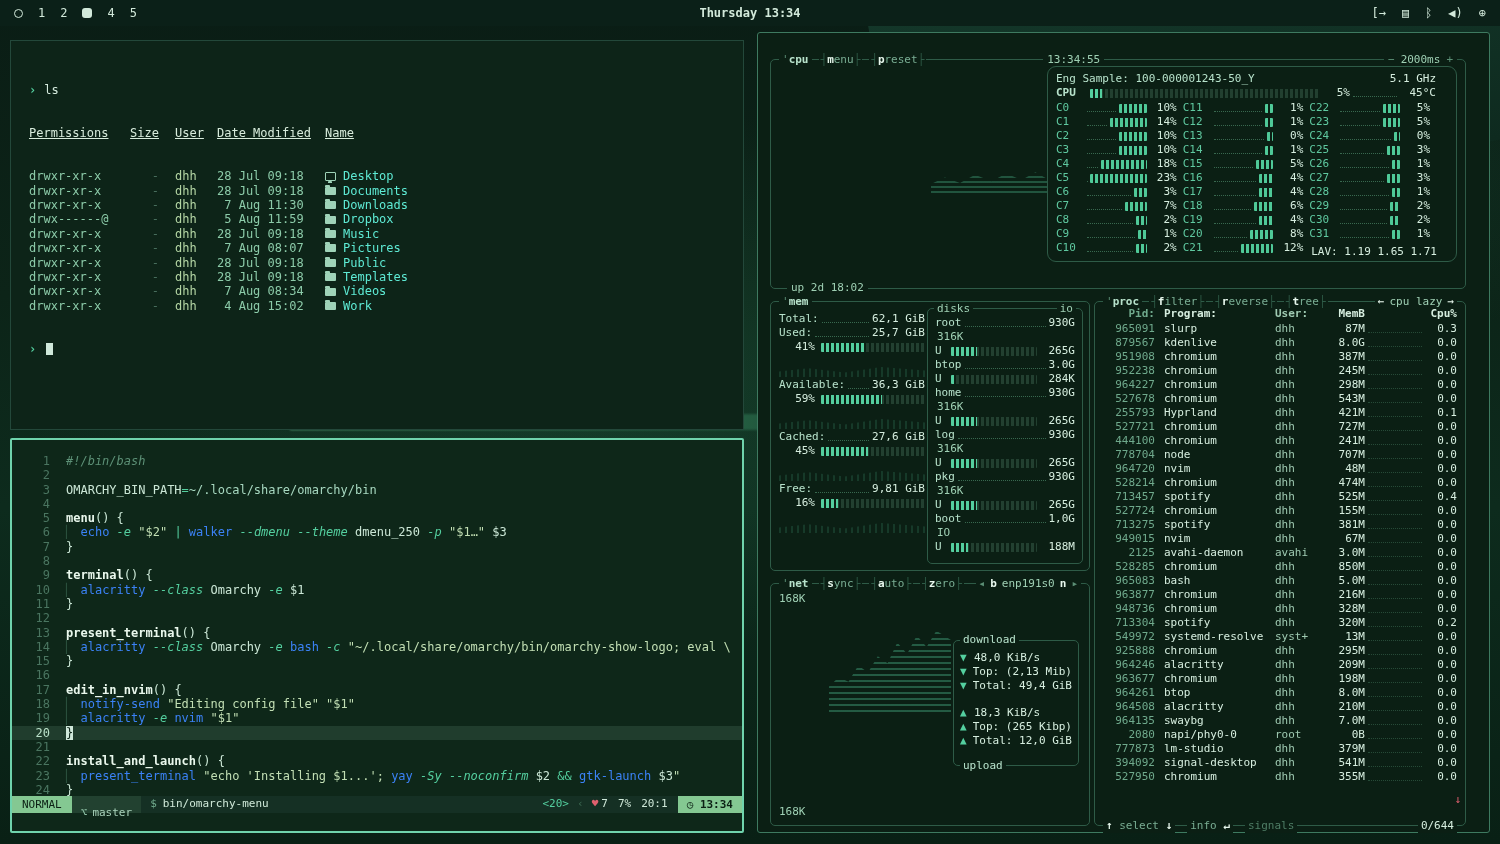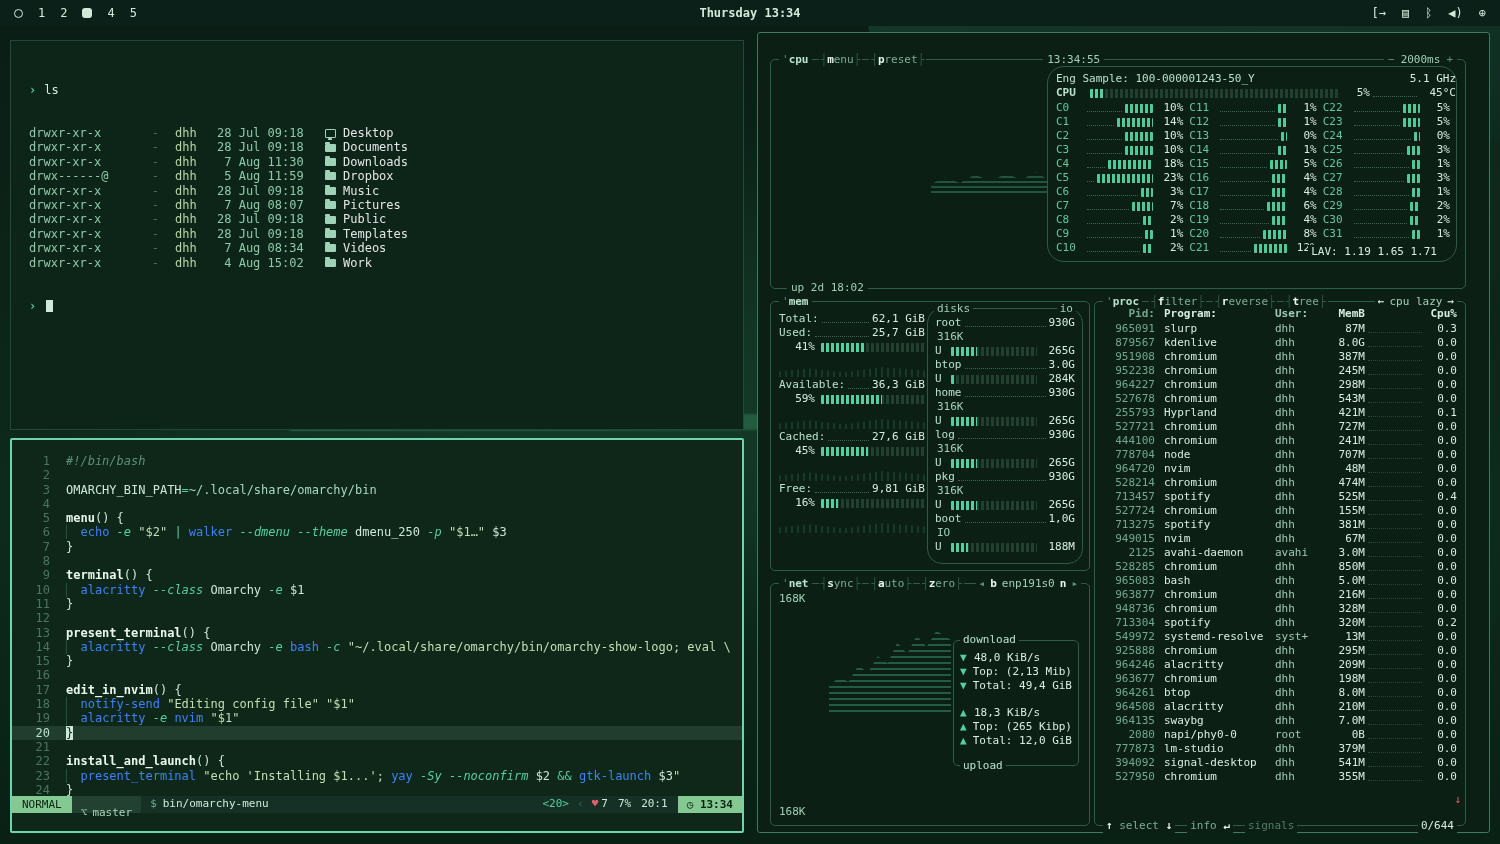--- a/index.html
+++ b/index.html
@@ -50,21 +50,21 @@
   .ls-row{display:flex;height:14.4px;align-items:flex-start}
   .c0{width:84px}
   .c1{width:46px;text-align:right}
   .c2{width:50px;padding-left:16px}
   .c3{width:104px;padding-left:8px}
   .c4{padding-left:12px;display:flex;align-items:center}
   .perm{color:#8ccba9}
   .size{color:#476e5c}
   .user{color:#b4d6a4}
   .date{color:#8ccba9}
-  .fname{color:#e5e5e5}
+  .fname{color:#5eead4}
   .fileicon{display:inline-block;width:11px;height:8px;margin-right:7px;background:#9fd3b8;
     border-radius:1px;position:relative}
   .fileicon::before{content:"";position:absolute;top:-2px;left:0;width:5px;height:2px;
     background:#9fd3b8;border-radius:1px 1px 0 0}
   .fileicon[data-name="desktop-icon"]{background:transparent;border:1.5px solid #9fd3b8;height:9px}
   .fileicon[data-name="desktop-icon"]::before{top:auto;bottom:-3px;left:2px;width:4px;height:2px}
   .term-cursor{display:inline-block;width:7px;height:12px;background:#cfe8da;vertical-align:middle;margin-left:2px}
 
   
   .editor-lines{padding-top:14px}
@@ -118,21 +118,21 @@
 
   
   .cpu-box{left:12px;top:26px;width:696px;height:230px}
   .cpu-time{background:#0b1f14;padding:0 4px;color:#9fd0b4;margin-left:110px}
   .bx-interval{margin-left:auto;background:#0b1f14;padding:0 4px;color:#9fd0b4;display:flex;gap:6px}
   .bx-interval span:first-child,.bx-interval span:last-child{color:#5b8f75}
   .cpu-graph{position:absolute;left:160px;top:107px;width:116px;height:26px;opacity:.8;
     background:repeating-linear-gradient(0deg,rgba(84,207,159,.38) 0 2px,transparent 2px 5px);
     clip-path:polygon(0 65%,12% 40%,25% 62%,38% 30%,52% 55%,65% 25%,78% 50%,90% 20%,100% 45%,100% 100%,0 100%)}
   .cpu-inner{position:absolute;left:276px;top:6px;right:8px;bottom:26px;
-    border:1px solid #2e5b47;border-radius:17px;padding:5px 0 0 8px}
+    border:1px solid #2e5b47;border-radius:9px;padding:5px 20px 0 8px}
   .cpu-model-row{display:flex;height:14px;align-items:center}
   .cpu-model{color:#b7e2cb}
   .cpu-freq{margin-left:auto;color:#d6eedf}
   .cpu-total-row{display:flex;height:14px;align-items:center}
   .cpu-lab{color:#b7e2cb;font-weight:bold;width:30px}
   .cpu-track{flex:1;margin:0 4px}
   .cpu-pct{width:26px;text-align:right;color:#d6eedf}
   .cpu-templead{flex:0 0 44px}
   .cpu-temp{width:36px;text-align:right;color:#d6eedf}
   .cpu-cols{display:flex;margin-top:1px}
@@ -151,21 +151,21 @@
   .m-row{display:flex;height:14px;align-items:center}
   .m-total{margin-bottom:0}
   .m-lab{color:#b7e2cb}
   .m-val{color:#d6eedf}
   .m-pct{width:36px;text-align:right;color:#d6eedf}
   .m-row .meter-track{flex:1;margin-left:6px}
   .mem-gap{height:22px;margin:1px 0;opacity:.30;
     background:repeating-linear-gradient(90deg,rgba(84,207,159,.5) 0 2px,transparent 2px 6px);
     clip-path:polygon(0 75%,20% 60%,45% 80%,70% 55%,100% 70%,100% 100%,0 100%)}
   .disks-box{position:absolute;right:6px;top:6px;bottom:6px;width:156px;
-    border:1px solid #2e5b47;border-radius:15px;padding:7px 7px 0 7px}
+    border:1px solid #2e5b47;border-radius:5px;padding:7px 7px 0 7px}
   .disks-top{top:-8px;left:6px;right:6px}
   .disks-top .io{margin-left:auto}
   .d-row{display:flex;height:14px;align-items:center}
   .d-name{color:#b7e2cb}
   .d-size{color:#d6eedf}
   .d-io .d-ioval{color:#9fd0b4;padding-left:2px}
   .d-u{width:12px;color:#b7e2cb}
   .d-meter{flex:1;margin:0 4px}
   .d-used{width:34px;text-align:right;color:#d6eedf}
 
@@ -231,20 +231,21 @@
       <span class="tray-icon" data-name="logout-icon">[→</span>
       <span class="tray-icon" data-name="network-icon">▤</span>
       <span class="tray-icon" data-name="bluetooth-icon">ᛒ</span>
       <span class="tray-icon" data-name="volume-icon">◀)</span>
       <span class="tray-icon" data-name="globe-icon">⊕</span>
     </div>
 </header>
 
 <section class="term-window" data-name="terminal-window">
   <div data-name="terminal-prompt-line"><span class="prompt" data-name="prompt-icon">›</span><span class="cmd" data-name="command-text">ls</span></div>
+  <div class="ls-header" data-name="ls-header"><span class="ls-h c0" data-name="ls-header-permissions">Permissions</span><span class="ls-h c1" data-name="ls-header-size">Size</span><span class="ls-h c2" data-name="ls-header-user">User</span><span class="ls-h c3" data-name="ls-header-date-modified">Date Modified</span><span class="ls-h c4" data-name="ls-header-name">Name</span></div>
   <div data-name="ls-rows"><div class="ls-row" data-name="file-row"><span class="lsc c0 perm" data-name="file-permissions">drwxr-xr-x</span><span class="lsc c1 size" data-name="file-size">-</span><span class="lsc c2 user" data-name="file-owner">dhh</span><span class="lsc c3 date" data-name="file-date">28 Jul 09:18</span><span class="lsc c4 fname" data-name="file-name"><i class="fileicon" data-name="desktop-icon"></i><span data-name="file-label">Desktop</span></span></div><div class="ls-row" data-name="file-row"><span class="lsc c0 perm" data-name="file-permissions">drwxr-xr-x</span><span class="lsc c1 size" data-name="file-size">-</span><span class="lsc c2 user" data-name="file-owner">dhh</span><span class="lsc c3 date" data-name="file-date">28 Jul 09:18</span><span class="lsc c4 fname" data-name="file-name"><i class="fileicon" data-name="documents-folder-icon"></i><span data-name="file-label">Documents</span></span></div><div class="ls-row" data-name="file-row"><span class="lsc c0 perm" data-name="file-permissions">drwxr-xr-x</span><span class="lsc c1 size" data-name="file-size">-</span><span class="lsc c2 user" data-name="file-owner">dhh</span><span class="lsc c3 date" data-name="file-date"> 7 Aug 11:30</span><span class="lsc c4 fname" data-name="file-name"><i class="fileicon" data-name="downloads-folder-icon"></i><span data-name="file-label">Downloads</span></span></div><div class="ls-row" data-name="file-row"><span class="lsc c0 perm" data-name="file-permissions">drwx------@</span><span class="lsc c1 size" data-name="file-size">-</span><span class="lsc c2 user" data-name="file-owner">dhh</span><span class="lsc c3 date" data-name="file-date"> 5 Aug 11:59</span><span class="lsc c4 fname" data-name="file-name"><i class="fileicon" data-name="dropbox-icon"></i><span data-name="file-label">Dropbox</span></span></div><div class="ls-row" data-name="file-row"><span class="lsc c0 perm" data-name="file-permissions">drwxr-xr-x</span><span class="lsc c1 size" data-name="file-size">-</span><span class="lsc c2 user" data-name="file-owner">dhh</span><span class="lsc c3 date" data-name="file-date">28 Jul 09:18</span><span class="lsc c4 fname" data-name="file-name"><i class="fileicon" data-name="music-folder-icon"></i><span data-name="file-label">Music</span></span></div><div class="ls-row" data-name="file-row"><span class="lsc c0 perm" data-name="file-permissions">drwxr-xr-x</span><span class="lsc c1 size" data-name="file-size">-</span><span class="lsc c2 user" data-name="file-owner">dhh</span><span class="lsc c3 date" data-name="file-date"> 7 Aug 08:07</span><span class="lsc c4 fname" data-name="file-name"><i class="fileicon" data-name="pictures-folder-icon"></i><span data-name="file-label">Pictures</span></span></div><div class="ls-row" data-name="file-row"><span class="lsc c0 perm" data-name="file-permissions">drwxr-xr-x</span><span class="lsc c1 size" data-name="file-size">-</span><span class="lsc c2 user" data-name="file-owner">dhh</span><span class="lsc c3 date" data-name="file-date">28 Jul 09:18</span><span class="lsc c4 fname" data-name="file-name"><i class="fileicon" data-name="public-folder-icon"></i><span data-name="file-label">Public</span></span></div><div class="ls-row" data-name="file-row"><span class="lsc c0 perm" data-name="file-permissions">drwxr-xr-x</span><span class="lsc c1 size" data-name="file-size">-</span><span class="lsc c2 user" data-name="file-owner">dhh</span><span class="lsc c3 date" data-name="file-date">28 Jul 09:18</span><span class="lsc c4 fname" data-name="file-name"><i class="fileicon" data-name="templates-folder-icon"></i><span data-name="file-label">Templates</span></span></div><div class="ls-row" data-name="file-row"><span class="lsc c0 perm" data-name="file-permissions">drwxr-xr-x</span><span class="lsc c1 size" data-name="file-size">-</span><span class="lsc c2 user" data-name="file-owner">dhh</span><span class="lsc c3 date" data-name="file-date"> 7 Aug 08:34</span><span class="lsc c4 fname" data-name="file-name"><i class="fileicon" data-name="videos-folder-icon"></i><span data-name="file-label">Videos</span></span></div><div class="ls-row" data-name="file-row"><span class="lsc c0 perm" data-name="file-permissions">drwxr-xr-x</span><span class="lsc c1 size" data-name="file-size">-</span><span class="lsc c2 user" data-name="file-owner">dhh</span><span class="lsc c3 date" data-name="file-date"> 4 Aug 15:02</span><span class="lsc c4 fname" data-name="file-name"><i class="fileicon" data-name="work-folder-icon"></i><span data-name="file-label">Work</span></span></div></div>
   <div data-name="terminal-new-prompt"><span class="prompt" data-name="prompt-icon">›</span><span class="term-cursor" data-name="terminal-cursor"></span></div>
 </section>
 
 <section class="editor-window" data-name="editor-window">
   <div class="editor-lines" data-name="editor-lines">
       <div class="ed-line" data-name="editor-line"><span class="gut" data-name="line-number">1</span><span class="code" data-name="code-text"><span class="tk-m">#!/bin/bash</span></span></div>
       <div class="ed-line" data-name="editor-line"><span class="gut" data-name="line-number">2</span><span class="code" data-name="code-text"></span></div>
       <div class="ed-line" data-name="editor-line"><span class="gut" data-name="line-number">3</span><span class="code" data-name="code-text"><span class="tk-n">OMARCHY_BIN_PATH</span><span class="tk-o">=</span><span class="tk-v">~/.local/share/omarchy/bin</span></span></div>
       <div class="ed-line" data-name="editor-line"><span class="gut" data-name="line-number">4</span><span class="code" data-name="code-text"></span></div>

